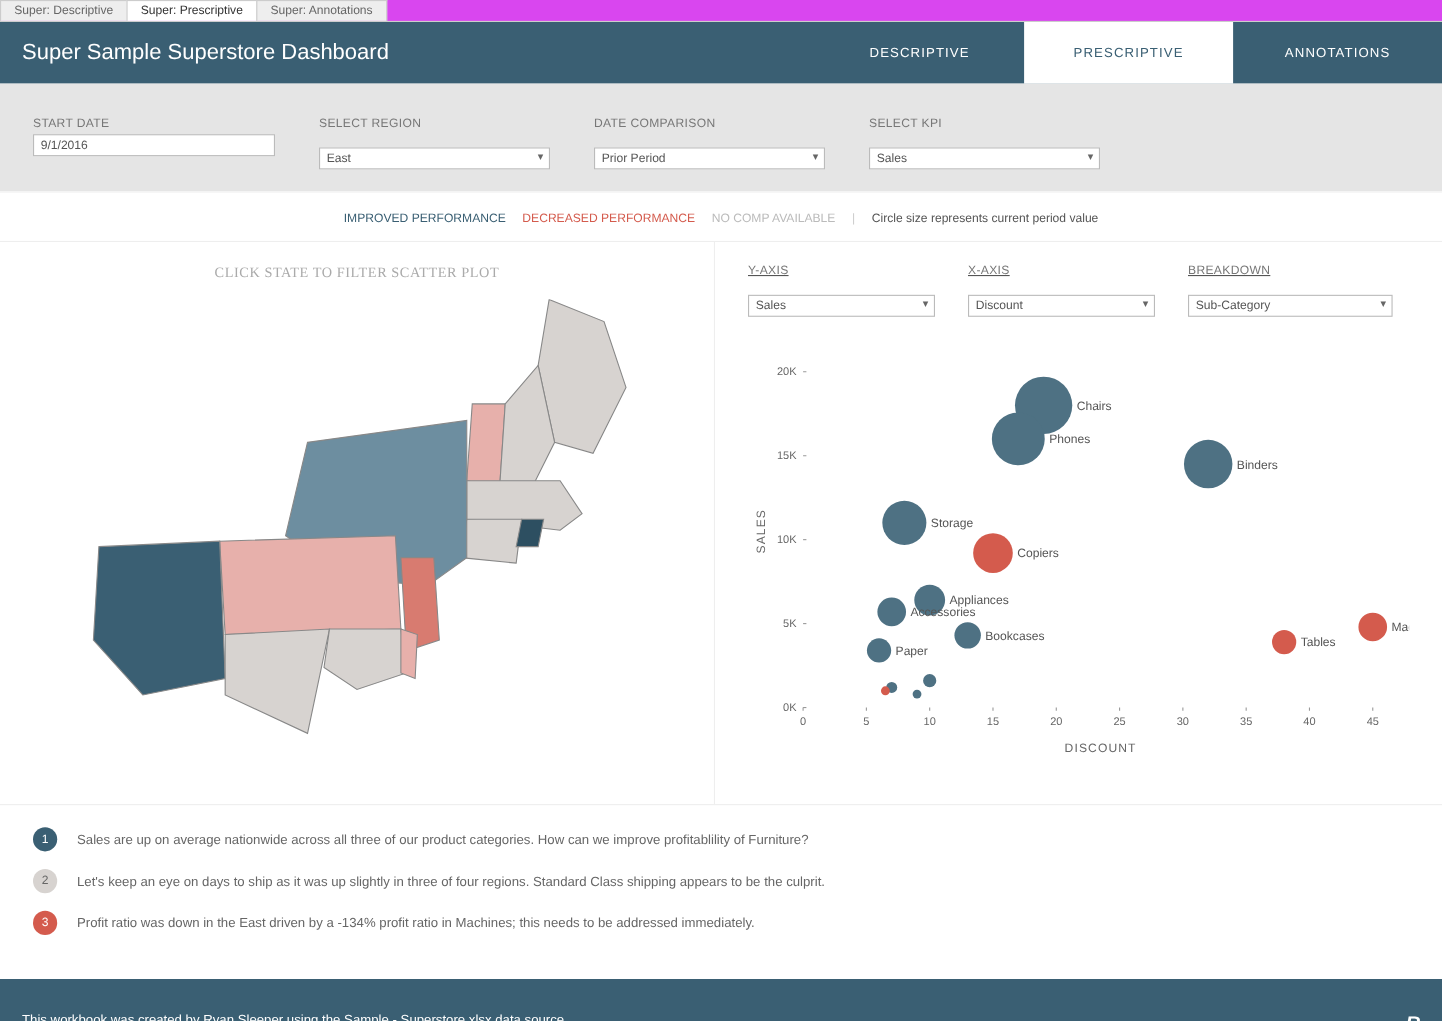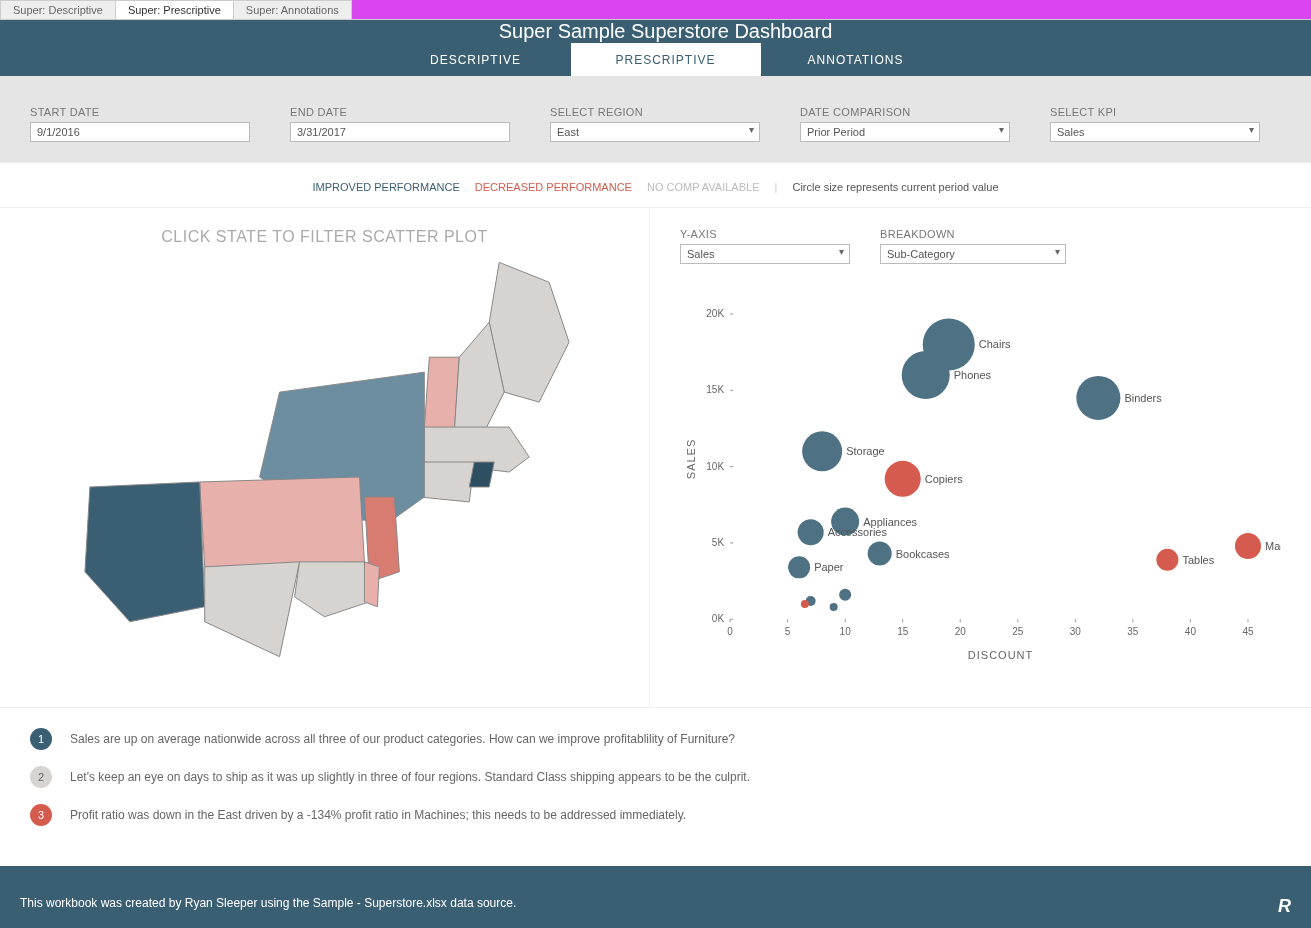--- a/index.html
+++ b/index.html
@@ -4,58 +4,58 @@
 <style>
   * { box-sizing: border-box; margin: 0; padding: 0; }
   body { font-family: "Segoe UI", Arial, sans-serif; font-size: 12px; color: #555; background: #fff; width: 1311px; }
 
   
   .ws-tabs { display: flex; border-bottom: 1px solid #ccc; background: #d946ef; }
   .ws-tab { padding: 3px 12px; border: 1px solid #ccc; border-bottom: none; background: #eee; font-size: 11px; color: #666; margin-right: -1px; cursor: pointer; }
   .ws-tab.active { background: #fff; color: #333; }
 
   
-  .header { background: #3a5f73; color: #fff; display: flex; align-items: center; justify-content: space-between; height: 56px; padding-left: 20px; flex-direction: column; }
+  .header { background: #3a5f73; color: #fff; display: flex; align-items: center; justify-content: space-between; height: 56px; padding-left: 20px; }
   .header-title { font-size: 20px; font-weight: 400; }
   .header-tabs { display: flex; height: 100%; }
   .htab { width: 190px; display: flex; align-items: center; justify-content: center; font-size: 12px; letter-spacing: 1px; cursor: pointer; }
   .htab.active { background: #fff; color: #3a5f73; }
 
   
   .filters { display: flex; gap: 40px; padding: 30px 30px 20px 30px; background: #e5e5e5; }
   .filter { display: flex; flex-direction: column; }
   .filter-label { font-size: 11px; color: #777; margin-bottom: 4px; letter-spacing: .3px; }
   .filter-input { border: 1px solid #bbb; height: 20px; padding: 0 6px; font-size: 11px; color: #555; background: #fff; }
   .filter-select { appearance: none; background: #fff; position: relative; }
-  .sel-wrap { position: relative; display:inline-block; }
+  .sel-wrap { position: relative; display:inline-block;margin-top:12px; }
   .sel-wrap::after { content:"▾"; position:absolute; right:6px; top:2px; font-size:10px; color:#666; pointer-events:none;}
 
   
   .legend-strip { text-align: center; padding: 18px 0 14px 0; font-size: 11px; background:#fff; border-top:1px solid #eee; border-bottom:1px solid #eee;}
   .legend-strip span { margin: 0 6px; }
   .imp { color:#3a5f73; }
   .dec { color:#d45b4d; }
   .noc { color:#bbb; }
   .leg-sep { color:#ccc; margin:0 12px;}
   .leg-note { color:#555; }
 
   
   .main { display:flex; background:#fff; }
   .map-panel { width:650px; padding:20px 30px; border-right:1px solid #eee;}
-  .map-title { text-align:center; font-size:16px; color:#aaa; letter-spacing:.5px; margin-bottom:16px;}
+  .map-title { text-align:center; font-size:13px; color:#aaa; letter-spacing:.5px; margin-bottom:16px;font-family:Liberation Serif, serif;}
   .map-svg { width:100%; height:420px; }
   .state { stroke:#888; stroke-width:1; }
   .s-blue { fill:#6d8ea0; }
   .s-darkblue { fill:#3a5f73; }
   .s-pink { fill:#e7b0ab; }
   .s-red { fill:#d87b70; }
   .s-grey { fill:#d7d3d0; }
   .s-tiny-blue { fill:#2d4f61; }
 
-  .scatter-panel { flex:1; padding:20px 30px; }
+  .scatter-panel { flex:1; padding:20px 30px;text-decoration:underline; }
   .scatter-controls { display:flex; gap:30px; margin-bottom:10px;}
   .scatter-svg { width:100%; height:410px; }
   .axis-label { font-size:11px; fill:#666; letter-spacing:1px;}
   .tick { font-size:10px; fill:#666; }
   .pt-label { font-size:11px; fill:#555; }
   .pt-blue { fill:#4e7183; }
   .pt-red { fill:#d45b4d; }
 
   
   .recs { padding:20px 30px 24px 30px; border-top:1px solid #eee; }
@@ -85,24 +85,20 @@
     <div class="htab">DESCRIPTIVE</div>
     <div class="htab active">PRESCRIPTIVE</div>
     <div class="htab">ANNOTATIONS</div>
   </div>
 </div>
 
 <div class="filters">
   <div class="filter">
     <span class="filter-label">START DATE</span>
     <input class="filter-input" style="width: 220px;" value="9/1/2016">
-  </div>
-  <div class="filter">
-    <span class="filter-label">END DATE</span>
-    <input class="filter-input" style="width: 220px;" value="3/31/2017">
   </div>
   <div class="filter">
     <span class="filter-label">SELECT REGION</span>
     <span class="sel-wrap"><input class="filter-input filter-select" style="width: 210px;" value="East"></span>
   </div>
   <div class="filter">
     <span class="filter-label">DATE COMPARISON</span>
     <span class="sel-wrap"><input class="filter-input filter-select" style="width: 210px;" value="Prior Period"></span>
   </div>
   <div class="filter">
@@ -139,20 +135,24 @@
       <polygon class="state s-grey" points="270,300 335,300 340,340 295,355 265,335"></polygon>
       <polygon class="state s-pink" points="335,300 350,305 348,345 335,340"></polygon>
     </svg>
   </div>
 
   <div class="scatter-panel">
     <div class="scatter-controls">
       <div class="filter">
         <span class="filter-label">Y-AXIS</span>
         <span class="sel-wrap"><input class="filter-input filter-select" style="width: 170px;" value="Sales"></span>
+      </div>
+      <div class="filter">
+        <span class="filter-label">X-AXIS</span>
+        <span class="sel-wrap"><input class="filter-input filter-select" style="width: 170px;" value="Discount"></span>
       </div>
       <div class="filter">
         <span class="filter-label">BREAKDOWN</span>
         <span class="sel-wrap"><input class="filter-input filter-select" style="width: 186px;" value="Sub-Category"></span>
       </div>
     </div>
     <svg class="scatter-svg" viewBox="0 0 600 400" id="scatter-svg">
         <line x1="50" x2="53" y1="340" y2="340" stroke="#999"></line>
         <text x="44" y="343" text-anchor="end" class="tick">0K</text>
         <line x1="50" x2="53" y1="263.8095238095238" y2="263.8095238095238" stroke="#999"></line>

